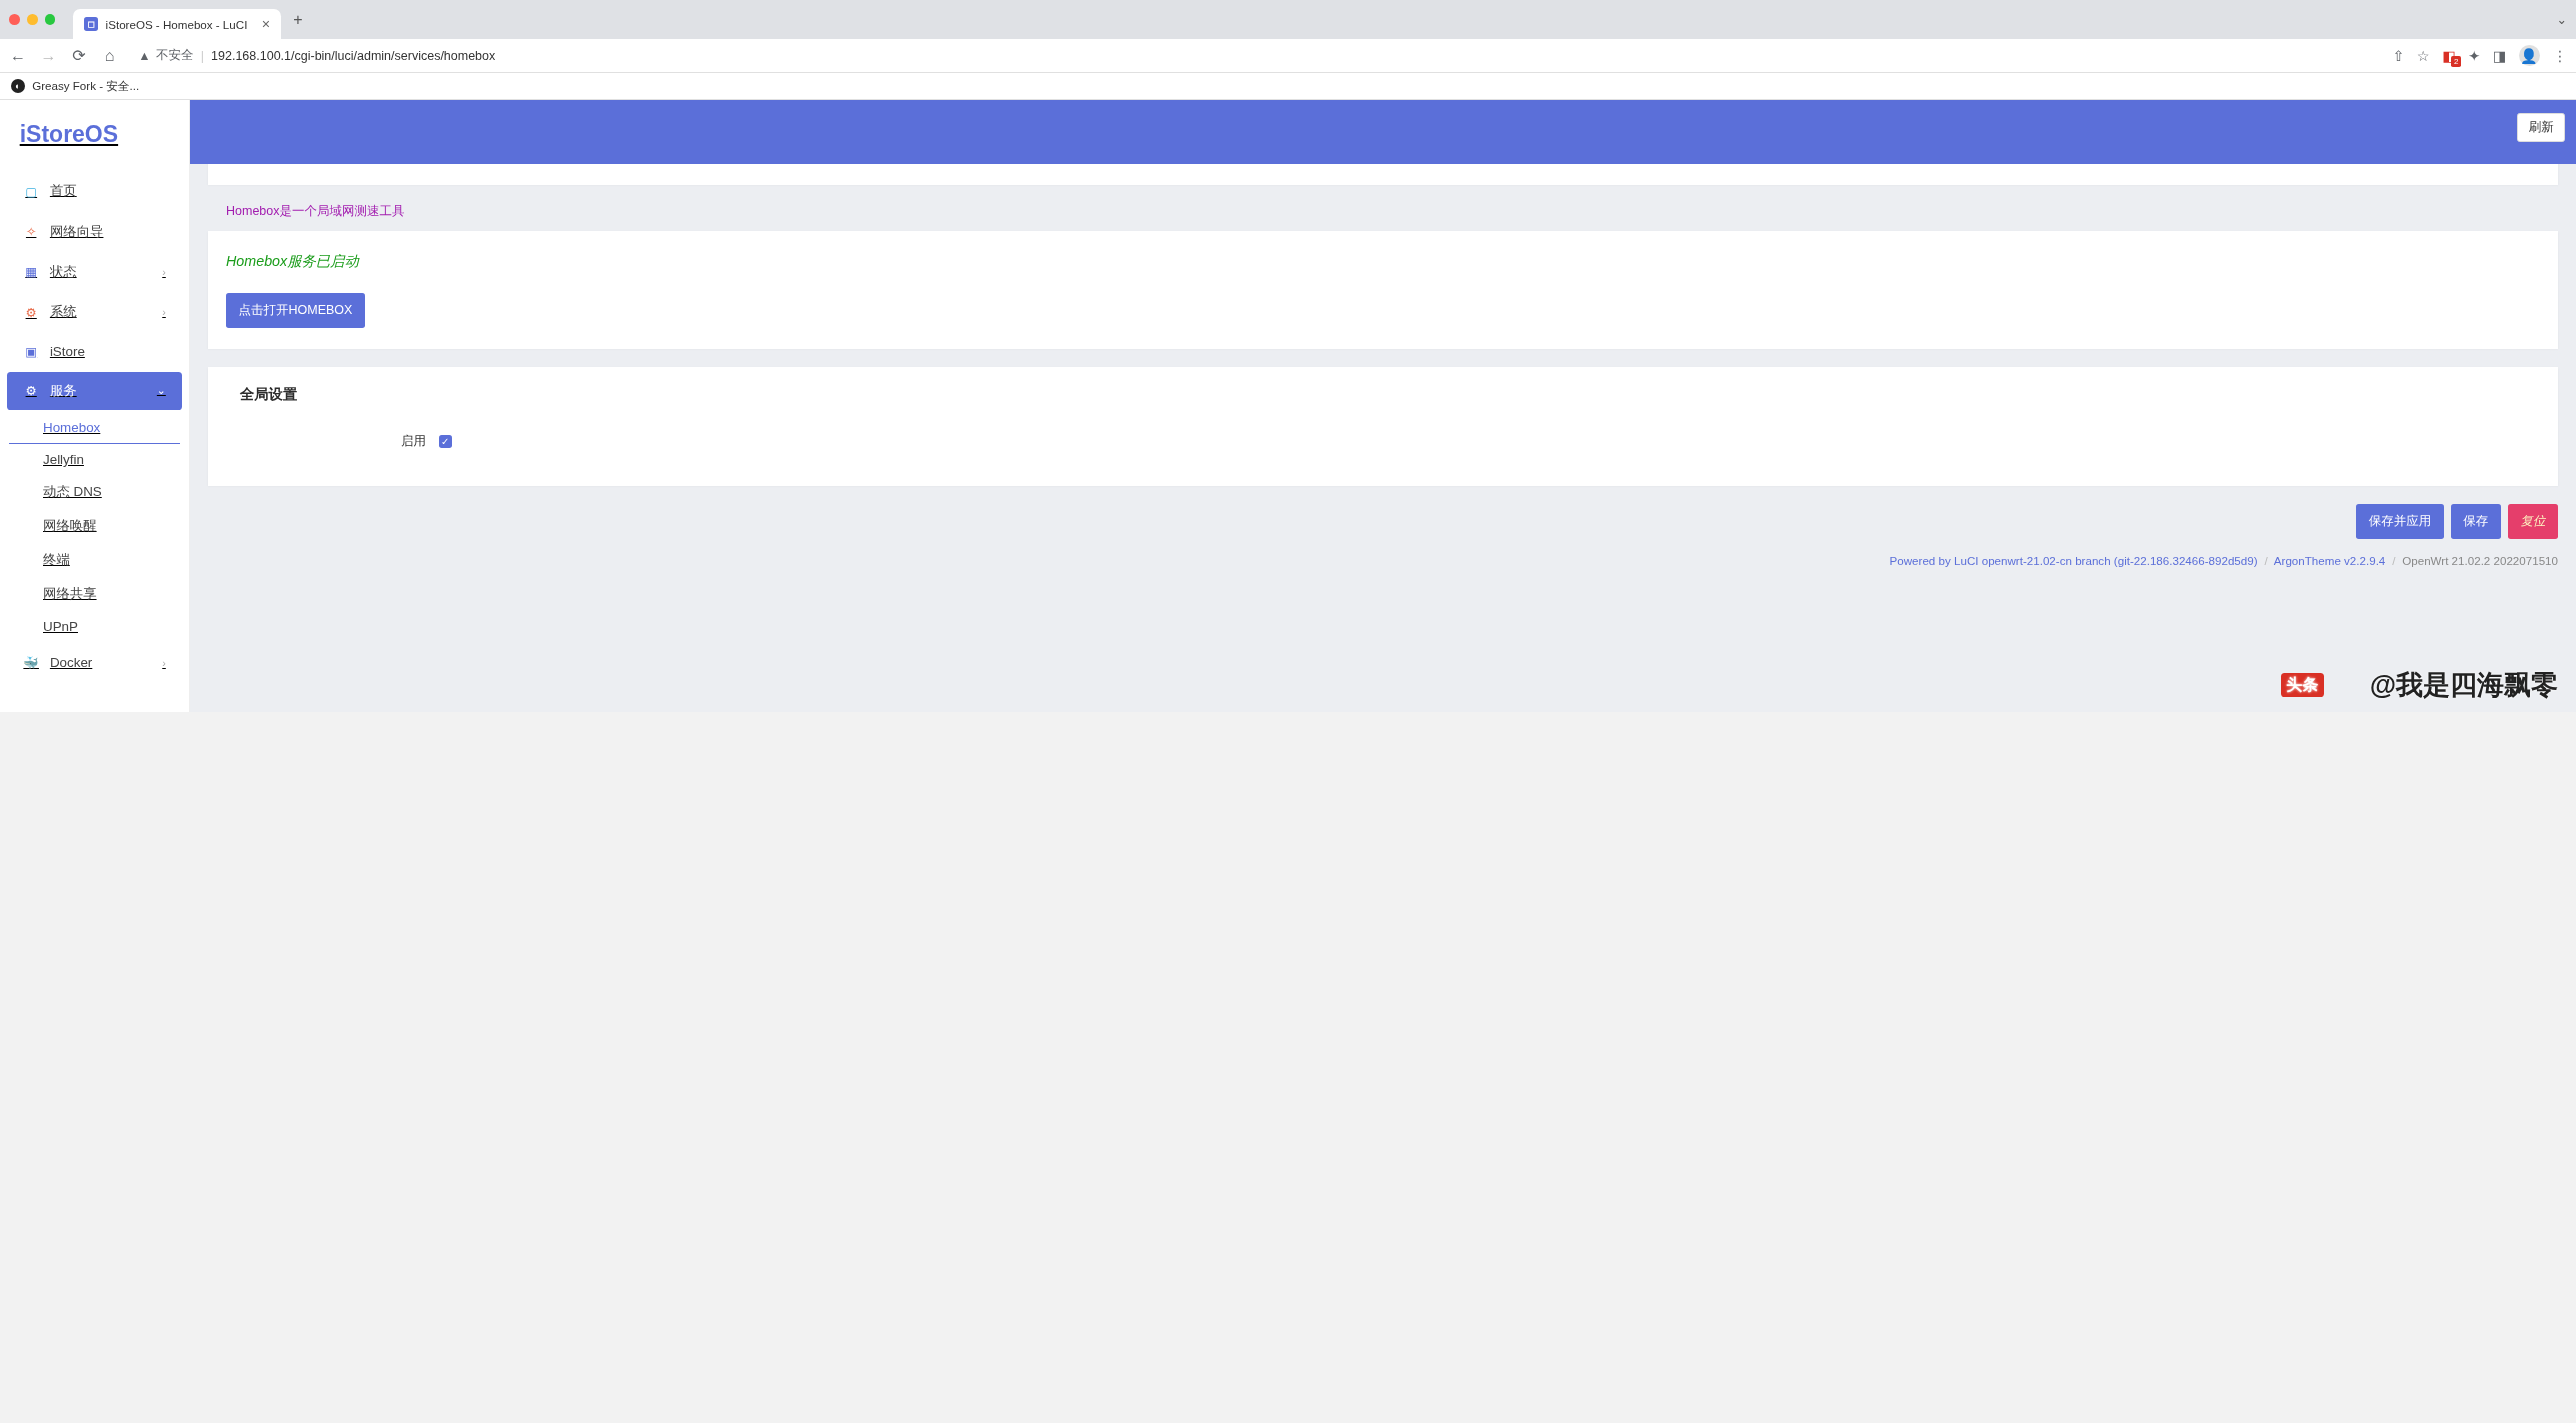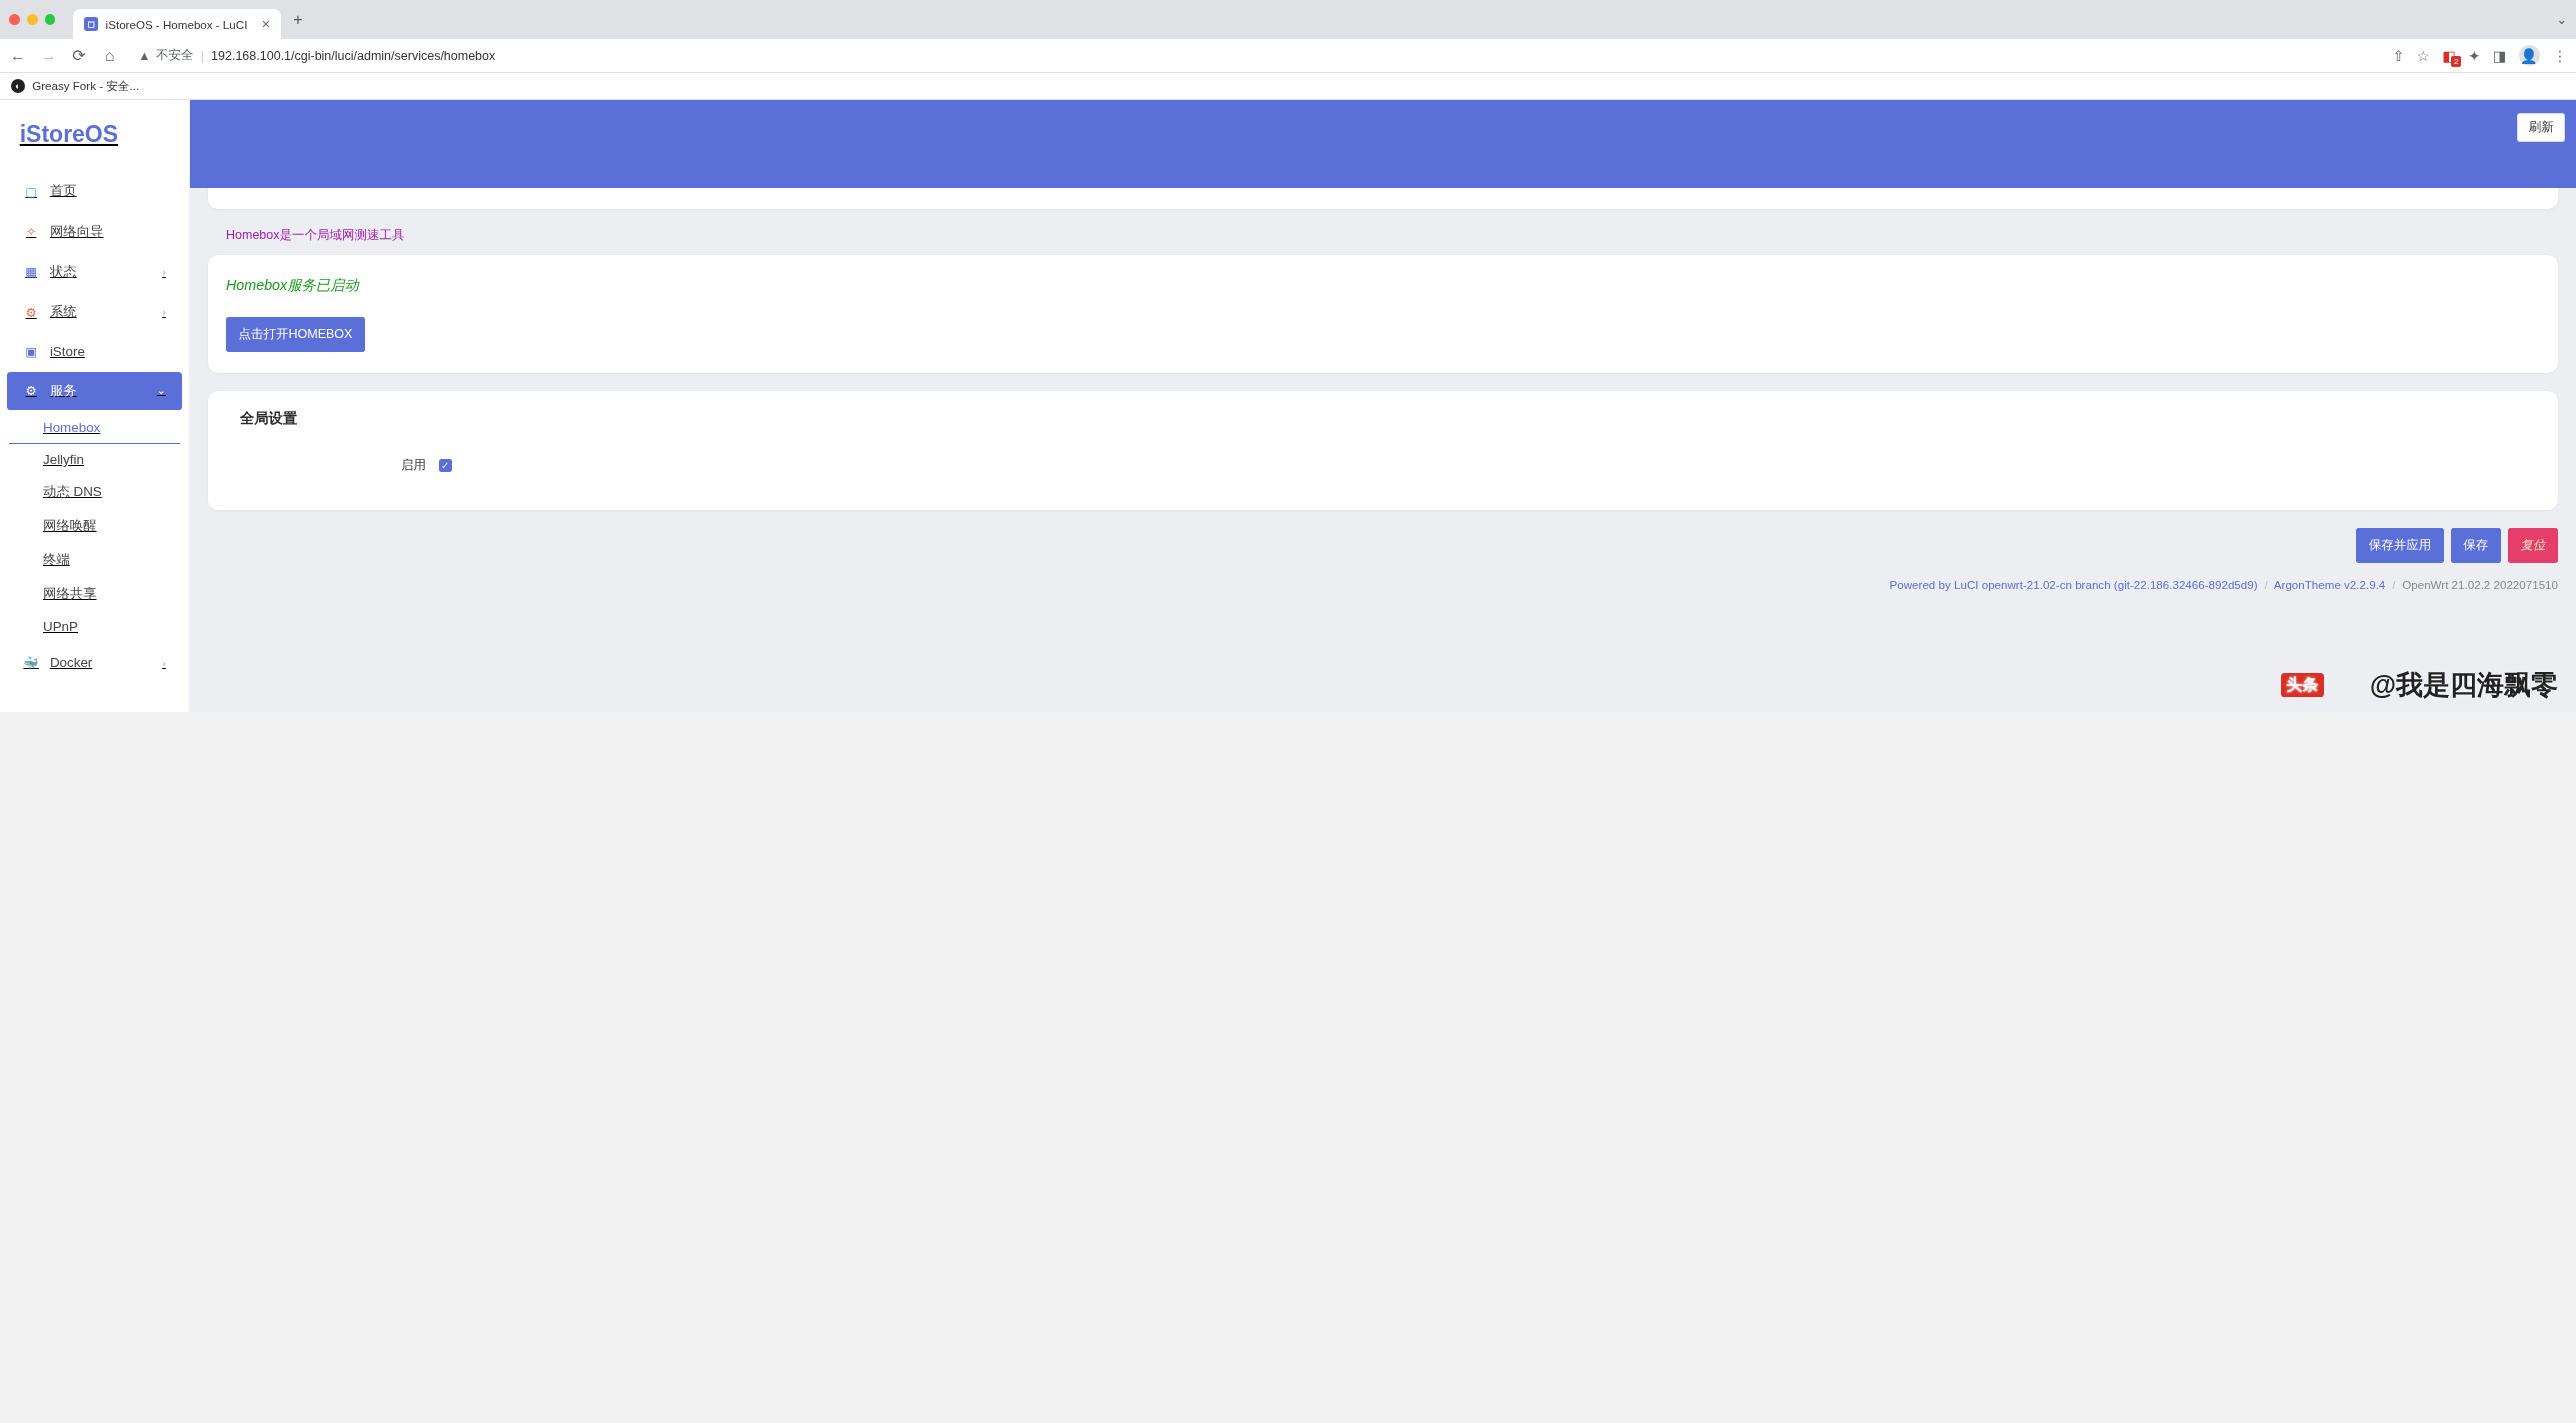--- a/index.html
+++ b/index.html
@@ -39,24 +39,24 @@
 .brand { color: #5b6fd9; font-size: 23px; font-weight: 600; padding: 5.4px 19.7px 21.5px; }
 .nav-item { display: flex; align-items: center; gap: 10.7px; padding: 9.8px 16px; margin: 2.7px 7.2px; border-radius: 3.6px; font-size: 13.4px; color: #444; cursor: pointer; position: relative; }
 .nav-item.active { background: #5b6fd9; color: #fff; }
 .nav-item .icon { width: 16px; height: 16px; display: flex; align-items: center; justify-content: center; font-size: 12.5px; }
 .nav-item .chevron { margin-left: auto; color: #aaa; font-size: 10.7px; }
 .nav-item.active .chevron { color: #fff; }
 .sub-item { padding: 8px 16px 8px 43px; font-size: 13.4px; color: #444; cursor: pointer; }
 .sub-item.active { color: #5b6fd9; border-bottom: 1.8px solid #5b6fd9; margin: 0 9px; padding-left: 34px; }
 
 .main { flex: 1; background: #eceef2; position: relative; overflow: hidden; }
-.top-banner { background: #5b6fd9; height: 88px; position: relative; }
+.top-banner { background: #5b6fd9; height: 64px; position: relative; }
 .refresh-btn { position: absolute; top: 12.5px; right: 10.7px; background: #fff; border: 0.9px solid #ddd; border-radius: 2.7px; padding: 5.4px 10.7px; font-size: 12.5px; color: #333; cursor: pointer; }
 
-.card { background: #fff; border-radius: 10px; margin: 0 18px 18px; box-shadow: 0 0.9px 2.7px rgba(0,0,0,0.05); }
+.card { background: #fff; border-radius: 0; margin: 0 18px 18px; box-shadow: 0 0.9px 2.7px rgba(0,0,0,0.05); }
 .card.title-card { margin-top: -34px; padding: 16px 18px; }
 .page-title { font-size: 19.7px; font-weight: 700; color: #2c2c2c; }
 .desc { padding: 0 18px 10.7px; font-size: 12.5px; color: #a21caf; margin: 12.5px 18px 0; }
 
 .card.status-card { padding: 21.5px 18px; }
 .status-text { color: #1a9c1a; font-style: italic; font-size: 14.3px; margin-bottom: 21.5px; }
 .open-btn { background: #5b6fd9; color: #fff; border: none; border-radius: 2.7px; padding: 9px 12.5px; font-size: 12.5px; cursor: pointer; }
 
 .card.settings-card { padding: 18px 32px 36px; }
 .section-title { font-size: 14.3px; font-weight: 700; color: #2c2c2c; margin-bottom: 29px; }

